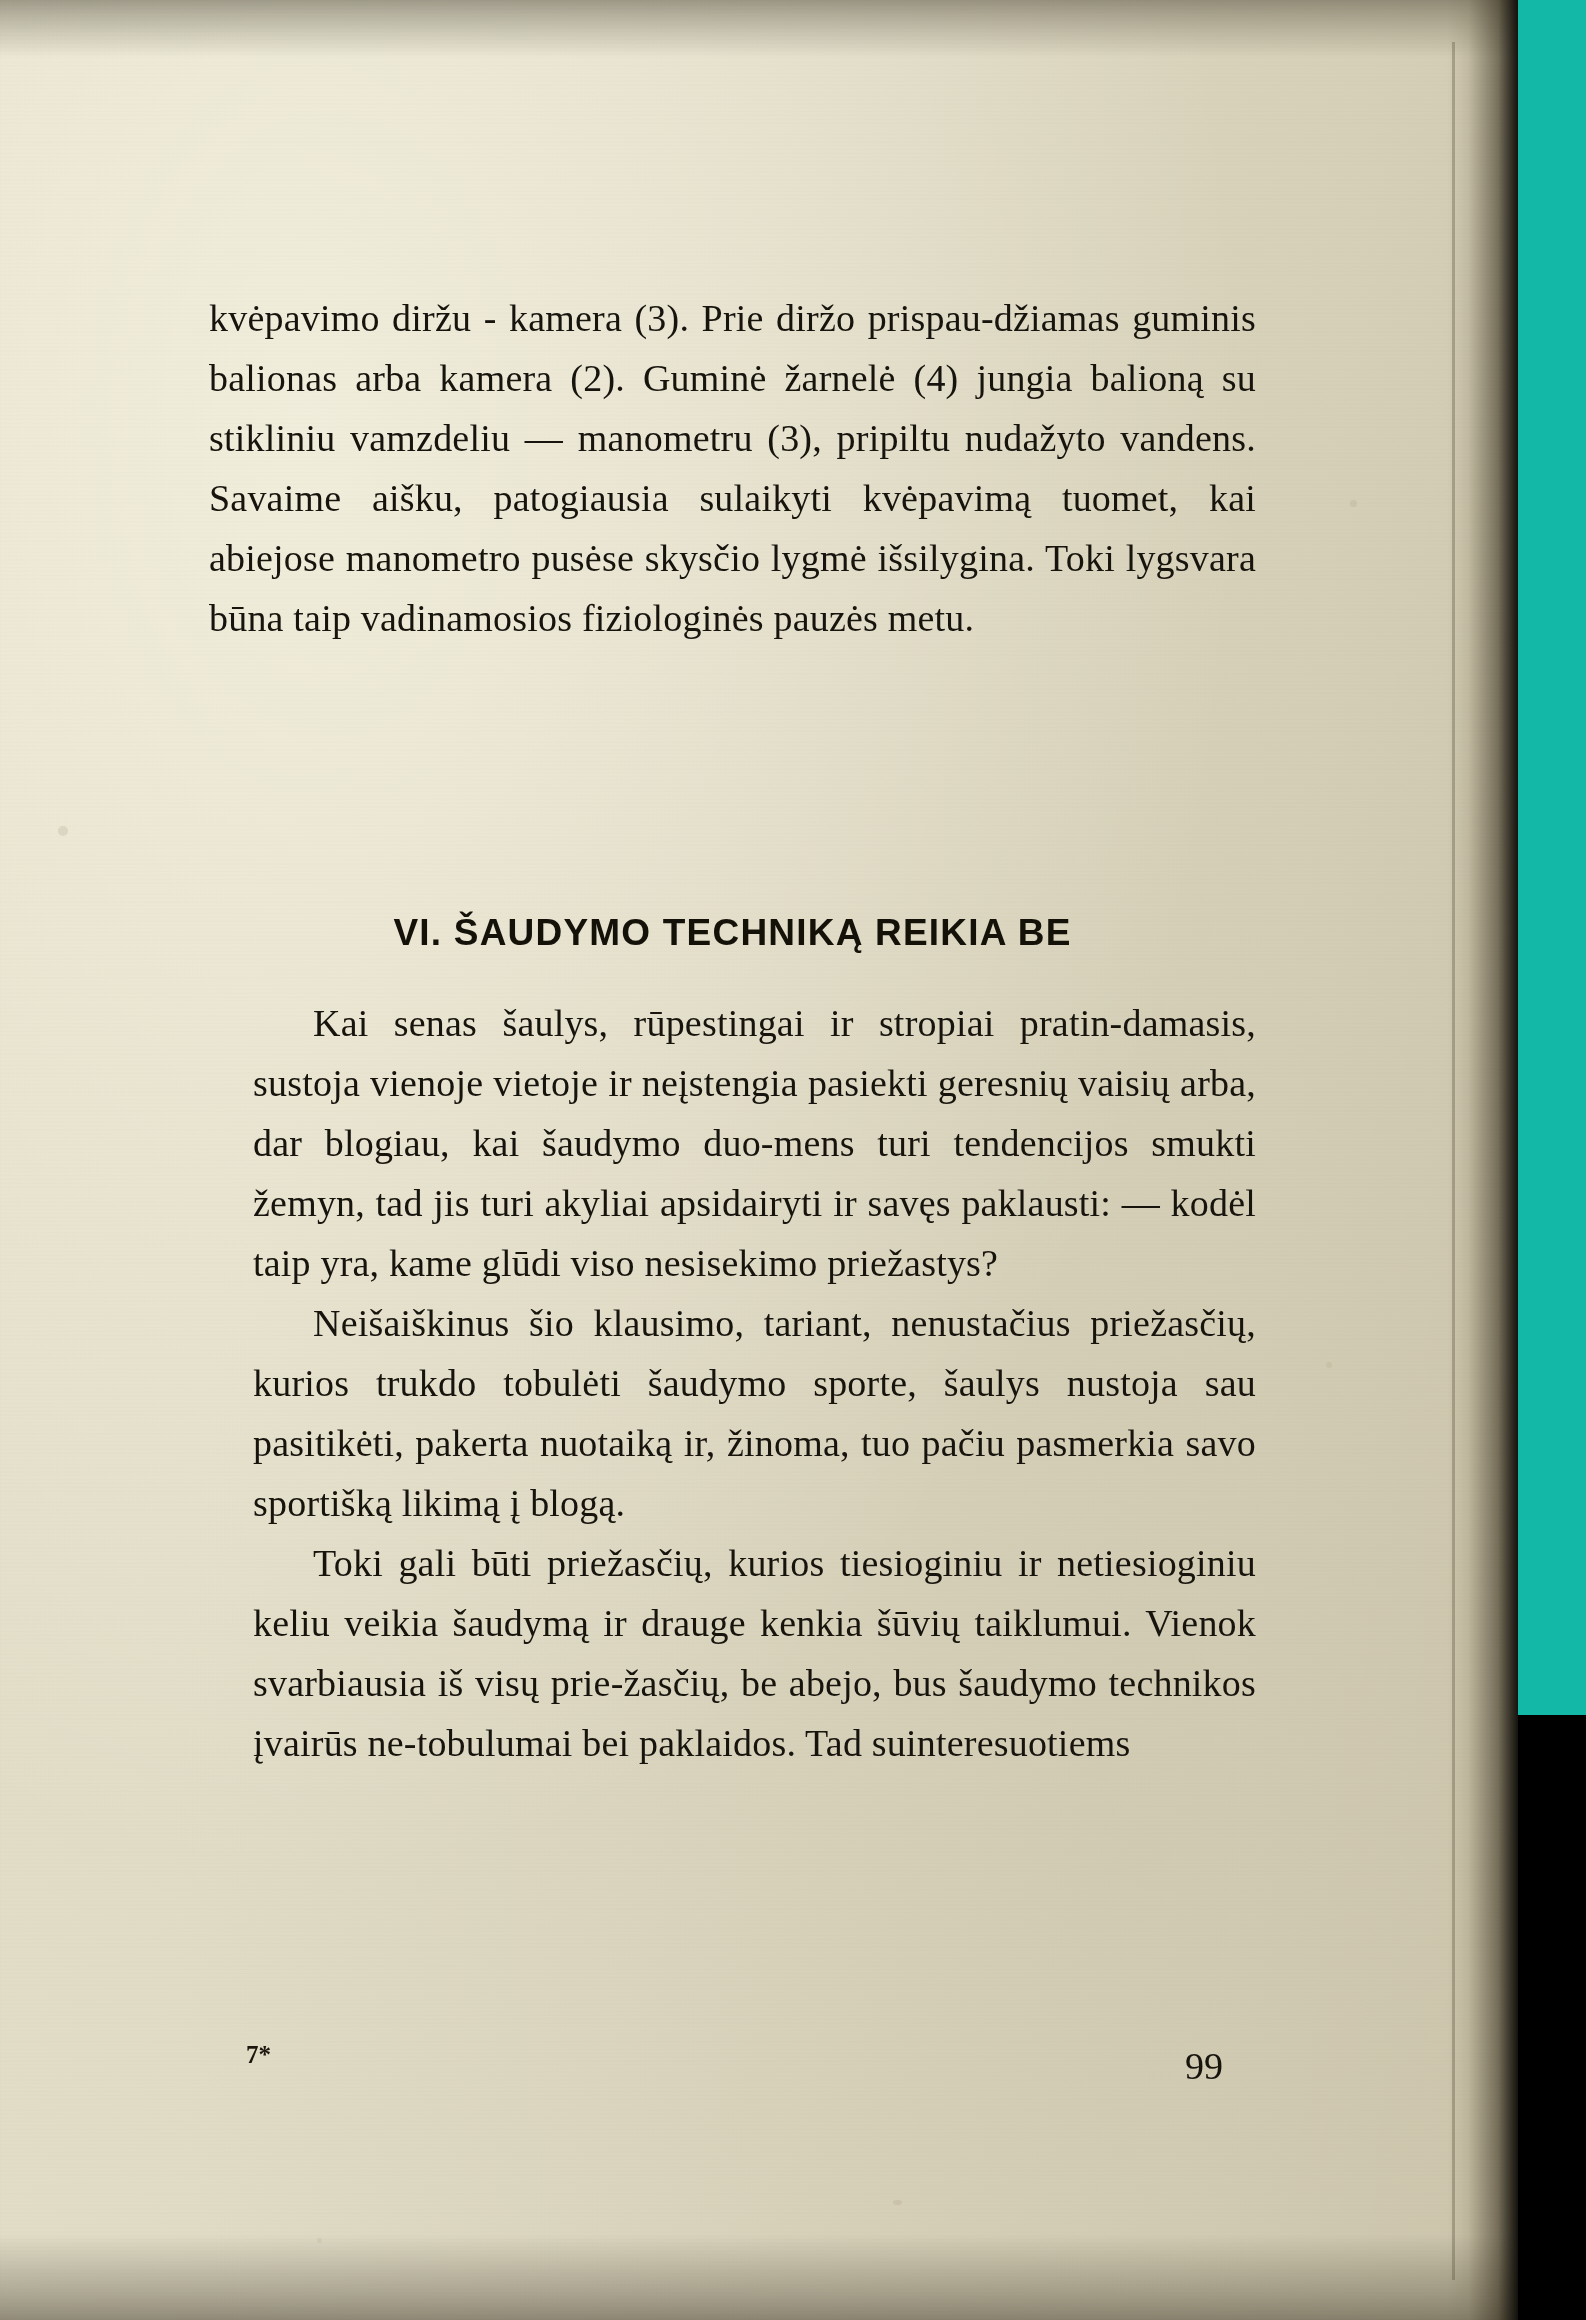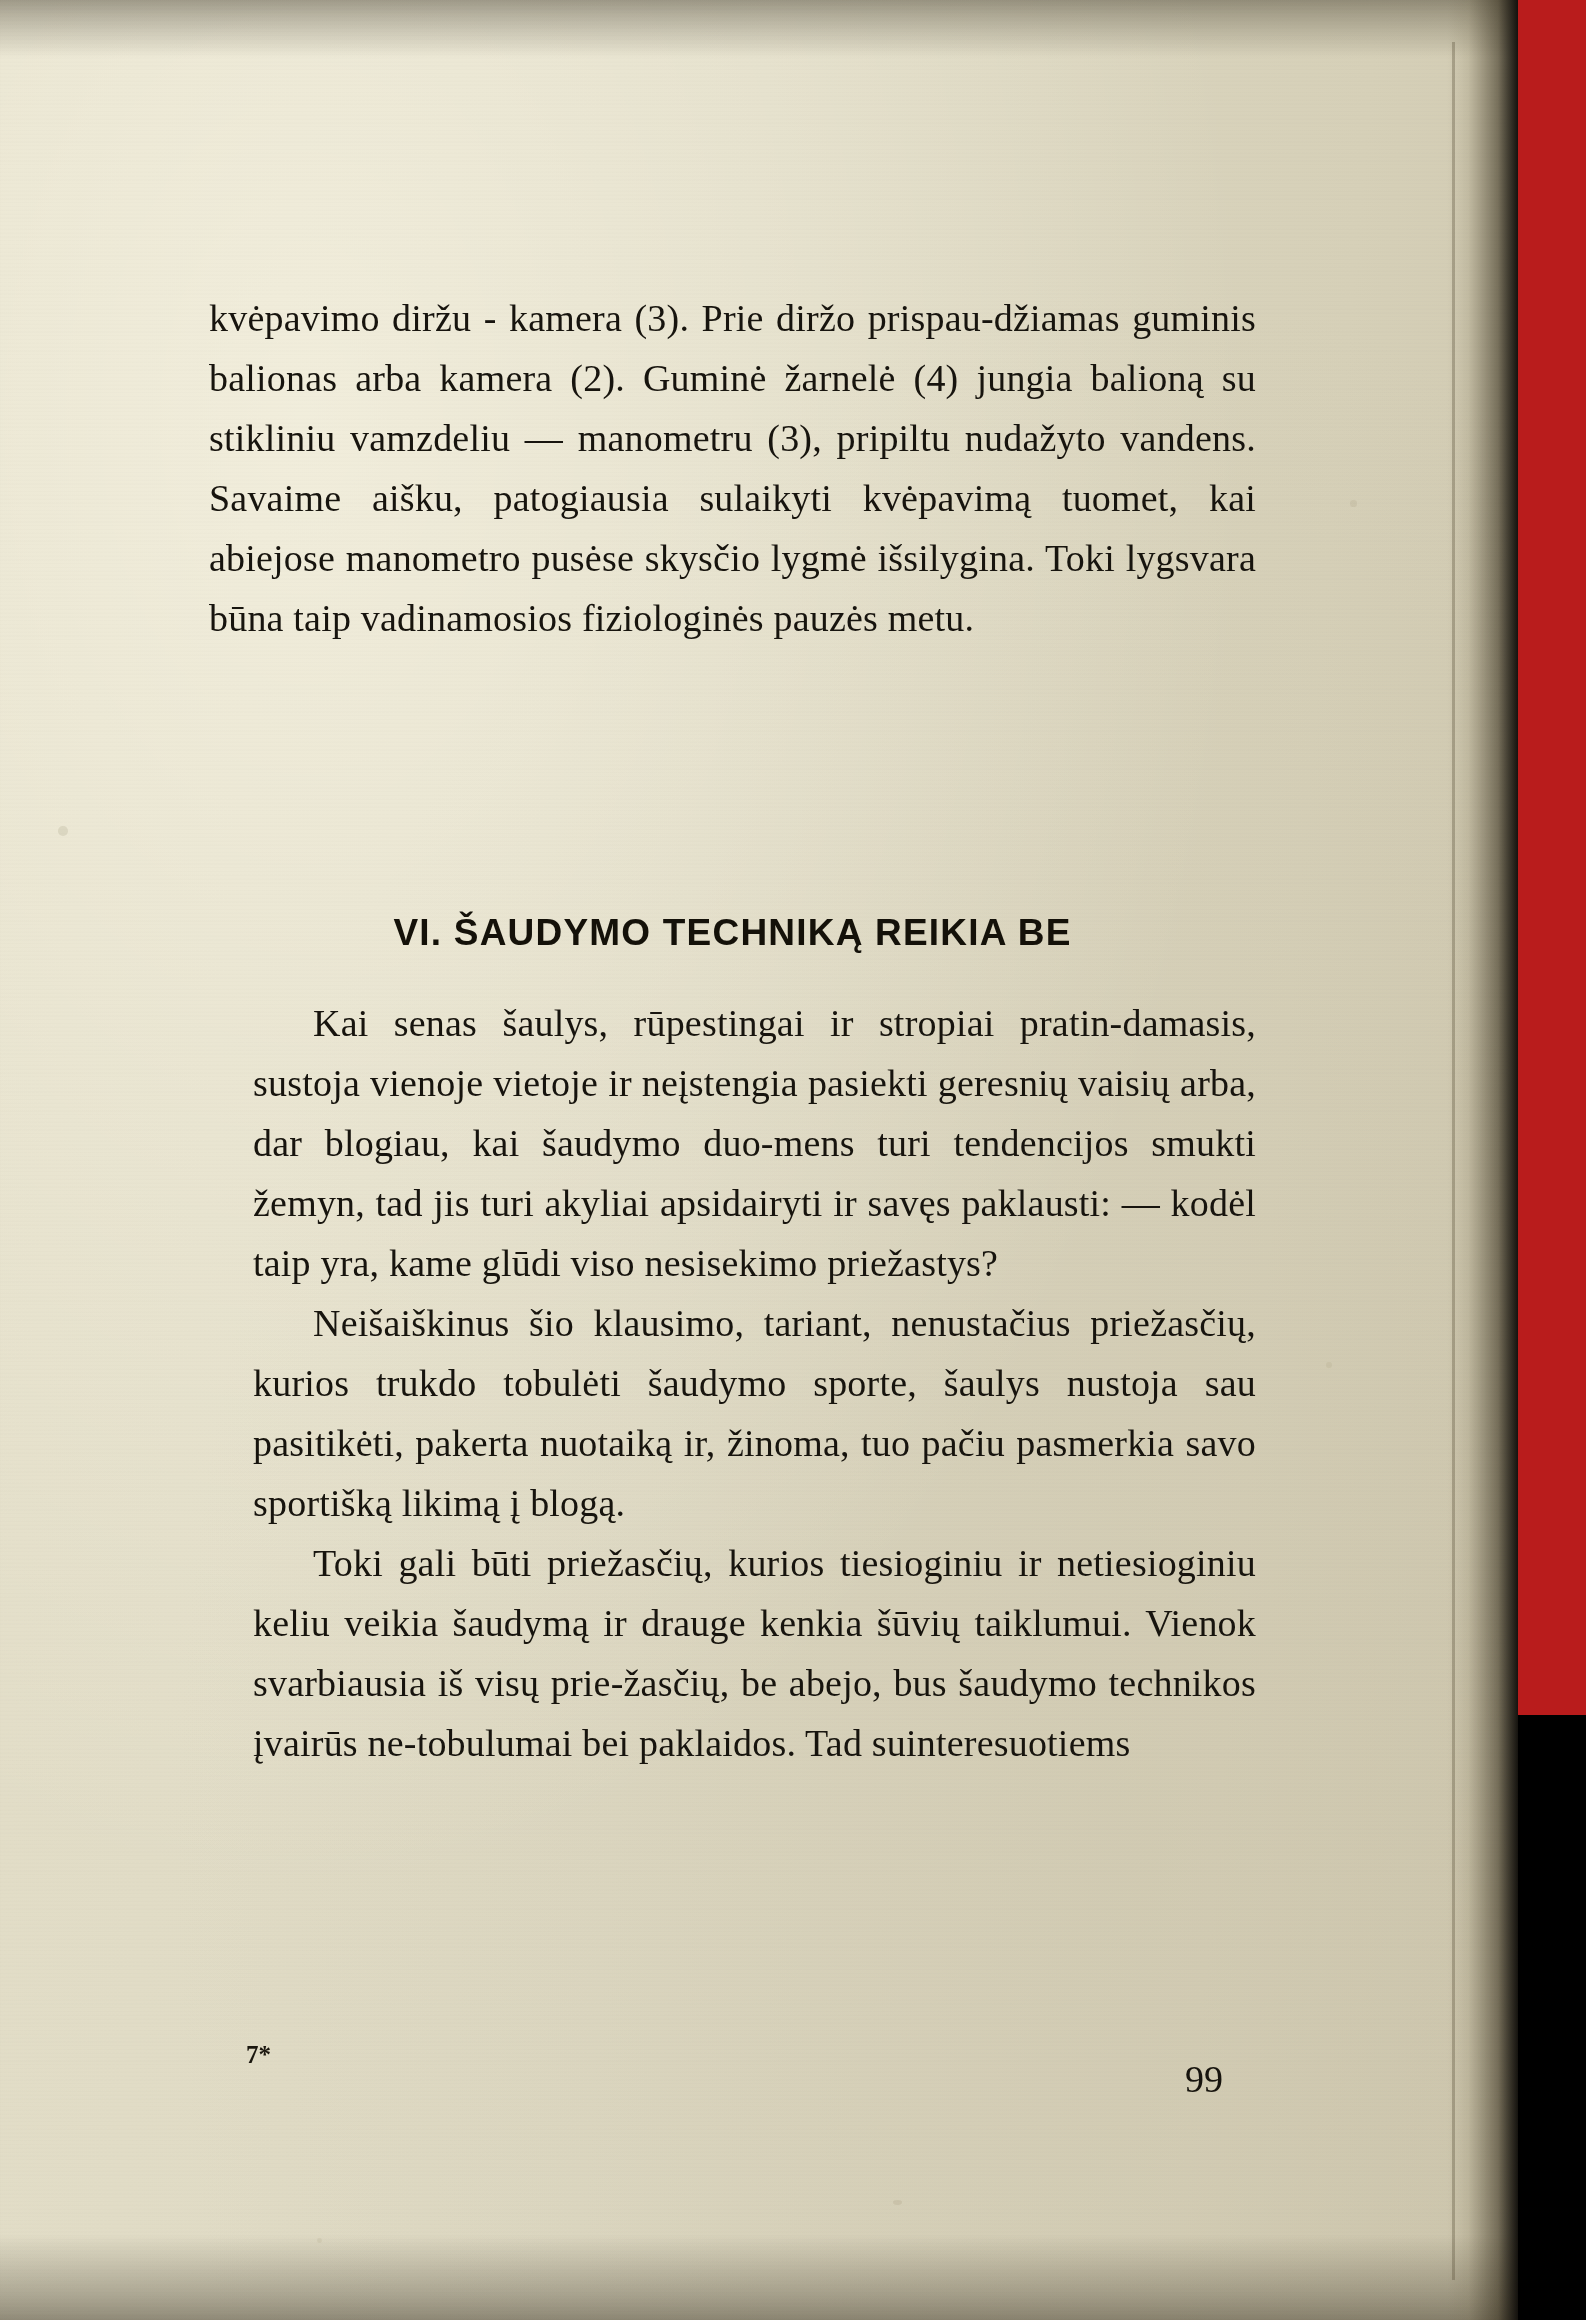--- a/index.html
+++ b/index.html
@@ -12,21 +12,21 @@
     height: 2320px;
     overflow: hidden;
     font-family: "Liberation Serif", serif;
   }
 
   
   #scan-root {
     position: relative;
     width: 1586px;
     height: 1715px;
-    background: #b91c1c;
+    background: #14b8a6;
   }
 
   
   #page-sheet {
     position: absolute;
     left: 0px;
     top: 0px;
     width: 1518px;
     height: 2320px;
     background: #ddd8c2;
@@ -135,21 +135,21 @@
     left: 37px;
     top: 5.8px;
     font-family: "Liberation Serif", serif;
     font-size: 25px;
     font-weight: bold;
     color: #1a160e;
   }
   #page-number {
     position: absolute;
     right: 33px;
-    top: 22px;
+    top: 9px;
     font-family: "Liberation Serif", serif;
     font-size: 38px;
     color: #17140e;
   }
 
   
   #grain {
     position: absolute;
     inset: 0;
     pointer-events: none;

